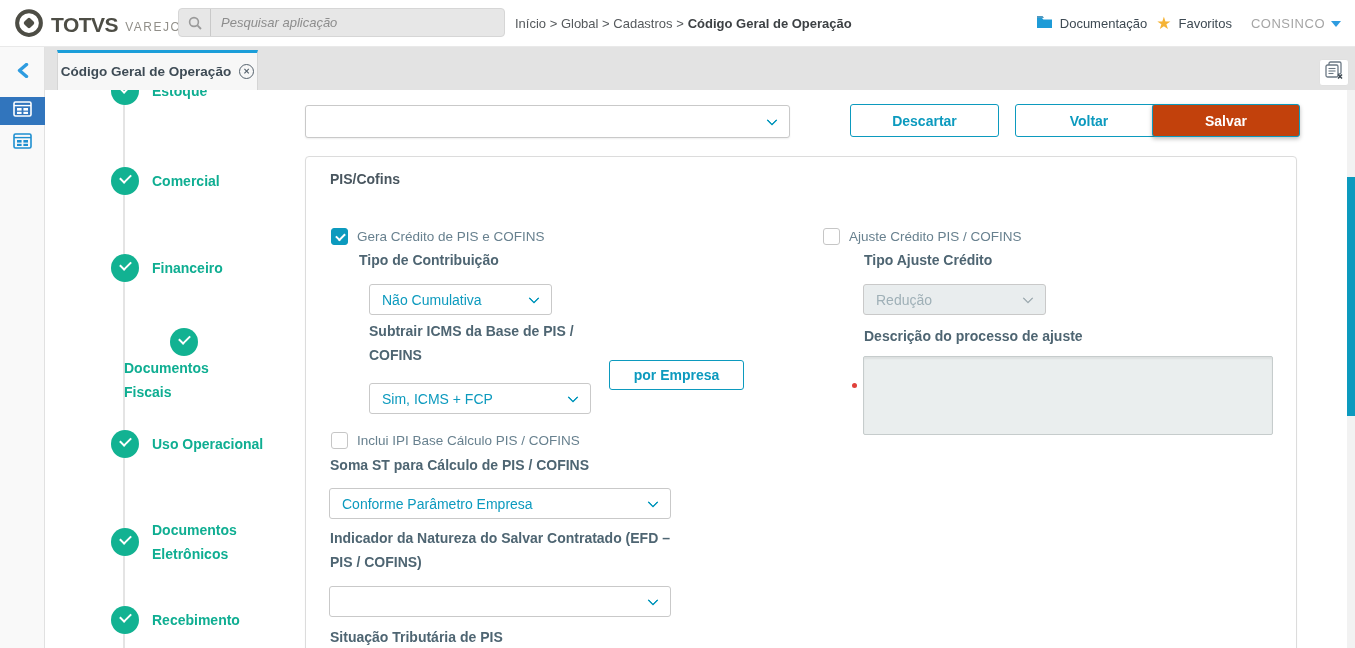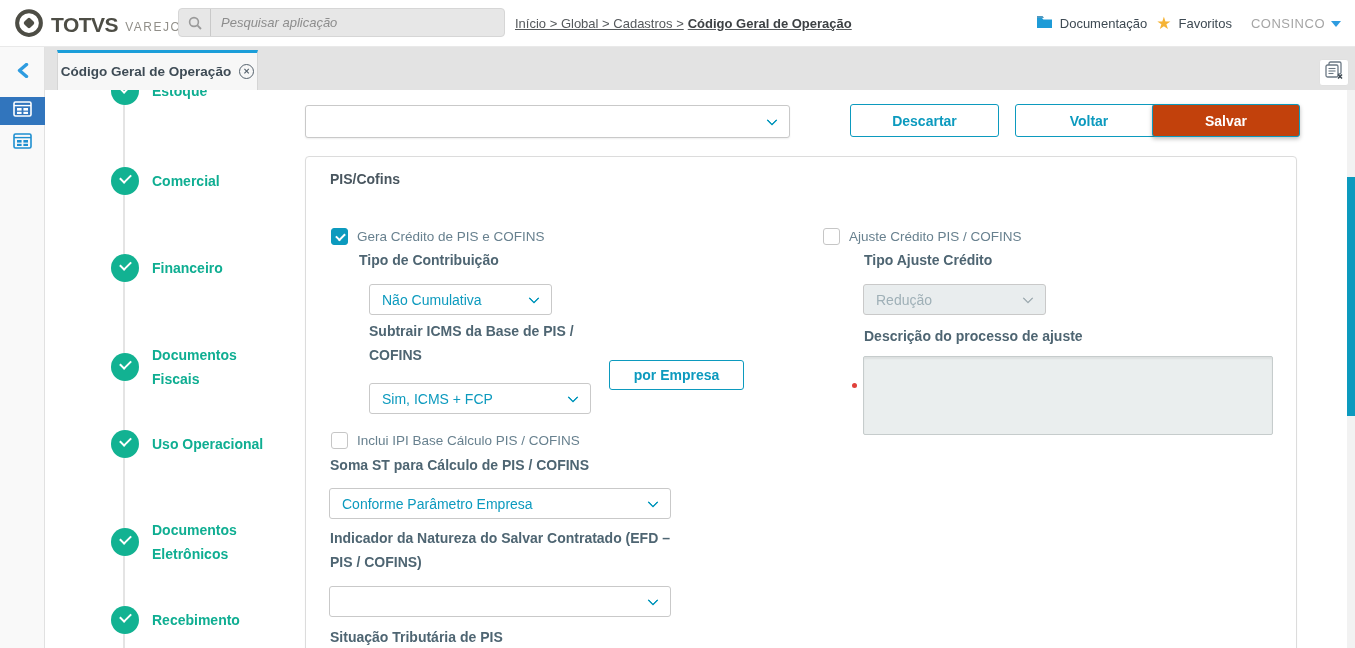--- a/index.html
+++ b/index.html
@@ -9,21 +9,21 @@
   
   .header { position:absolute; left:0; top:0; width:1355px; height:47px; background:#fff; border-bottom:1px solid #e9e9e9; z-index:30; }
   .brand { position:absolute; left:14px; top:8px; display:flex; align-items:center; }
   .brand-name { font-size:21px; font-weight:800; color:#4d4d45; letter-spacing:-0.5px; margin-left:7px; }
   .brand-sub { font-size:12px; color:#918f89; letter-spacing:1.5px; margin-left:7px; margin-top:4px; }
   .search-box { position:absolute; left:178px; top:8px; width:327px; height:29px; background:#e7e7e7; border:1px solid #d6d6d6; border-radius:4px; display:flex; align-items:center; }
   .search-icon { margin-left:9px; width:14px; height:14px; flex:0 0 auto; }
   .search-sep { width:1px; height:27px; background:#c9c9c9; margin-left:8px; }
   .search-input { flex:1; border:none; background:transparent; outline:none; font-style:italic; font-size:13px; color:#555; padding:0 10px; font-family:"Liberation Sans",sans-serif; }
   .search-input::placeholder { color:#8d8d8d; opacity:1; }
-  .breadcrumb { position:absolute; left:515px; top:0; height:47px; display:flex; align-items:center; font-size:13px; color:#55595c;text-decoration:underline; }
+  .breadcrumb { position:absolute; left:515px; top:0; height:47px; display:flex; align-items:center; font-size:13px; color:#55595c; }
   .breadcrumb b { color:#3d4144; margin-left:4px; font-weight:700; }
   .header-right { position:absolute; right:14px; top:0; height:47px; display:flex; align-items:center; gap:9px; }
   .hdr-link { display:flex; align-items:center; gap:7px; font-size:13px; color:#3e4a53; cursor:pointer; }
   .star-glyph { color:#f5b335; font-size:17px; line-height:1; }
   .user-menu { display:flex; align-items:center; gap:6px; margin-left:10px; font-size:13px; color:#a5a5a5; letter-spacing:0.5px; cursor:pointer; }
   .caret-down { width:0; height:0; border-left:5px solid transparent; border-right:5px solid transparent; border-top:6px solid #2e9ce0; }
 
   
   .tabbar { position:absolute; left:45px; top:47px; width:1310px; height:43px; background:#e3e3e3; z-index:20; }
   .tab { position:absolute; left:12px; top:3px; width:201px; height:40px; background:#f7f7f7; border-top:3px solid #1b9ed9; border-left:1px solid #d5d5d5; border-right:1px solid #d5d5d5; display:flex; align-items:center; justify-content:center; gap:8px; font-size:13.5px; font-weight:600; color:#3e4b55; cursor:pointer; }
@@ -197,21 +197,21 @@
       <span class="step-label">Estoque</span>
     </div>
     <div class="step-item" style="top:77px;">
       <span class="step-circle"></span>
       <span class="step-label">Comercial</span>
     </div>
     <div class="step-item" style="top:164px;">
       <span class="step-circle"></span>
       <span class="step-label">Financeiro</span>
     </div>
-    <div class="step-item" style="top:253px;">
+    <div class="step-item" style="top:238px;flex-direction:column;">
       <span class="step-circle"></span>
       <span class="step-label">Documentos Fiscais</span>
     </div>
     <div class="step-item" style="top:340px;">
       <span class="step-circle"></span>
       <span class="step-label">Uso Operacional</span>
     </div>
     <div class="step-item" style="top:428px;">
       <span class="step-circle"></span>
       <span class="step-label">Documentos Eletrônicos</span>

